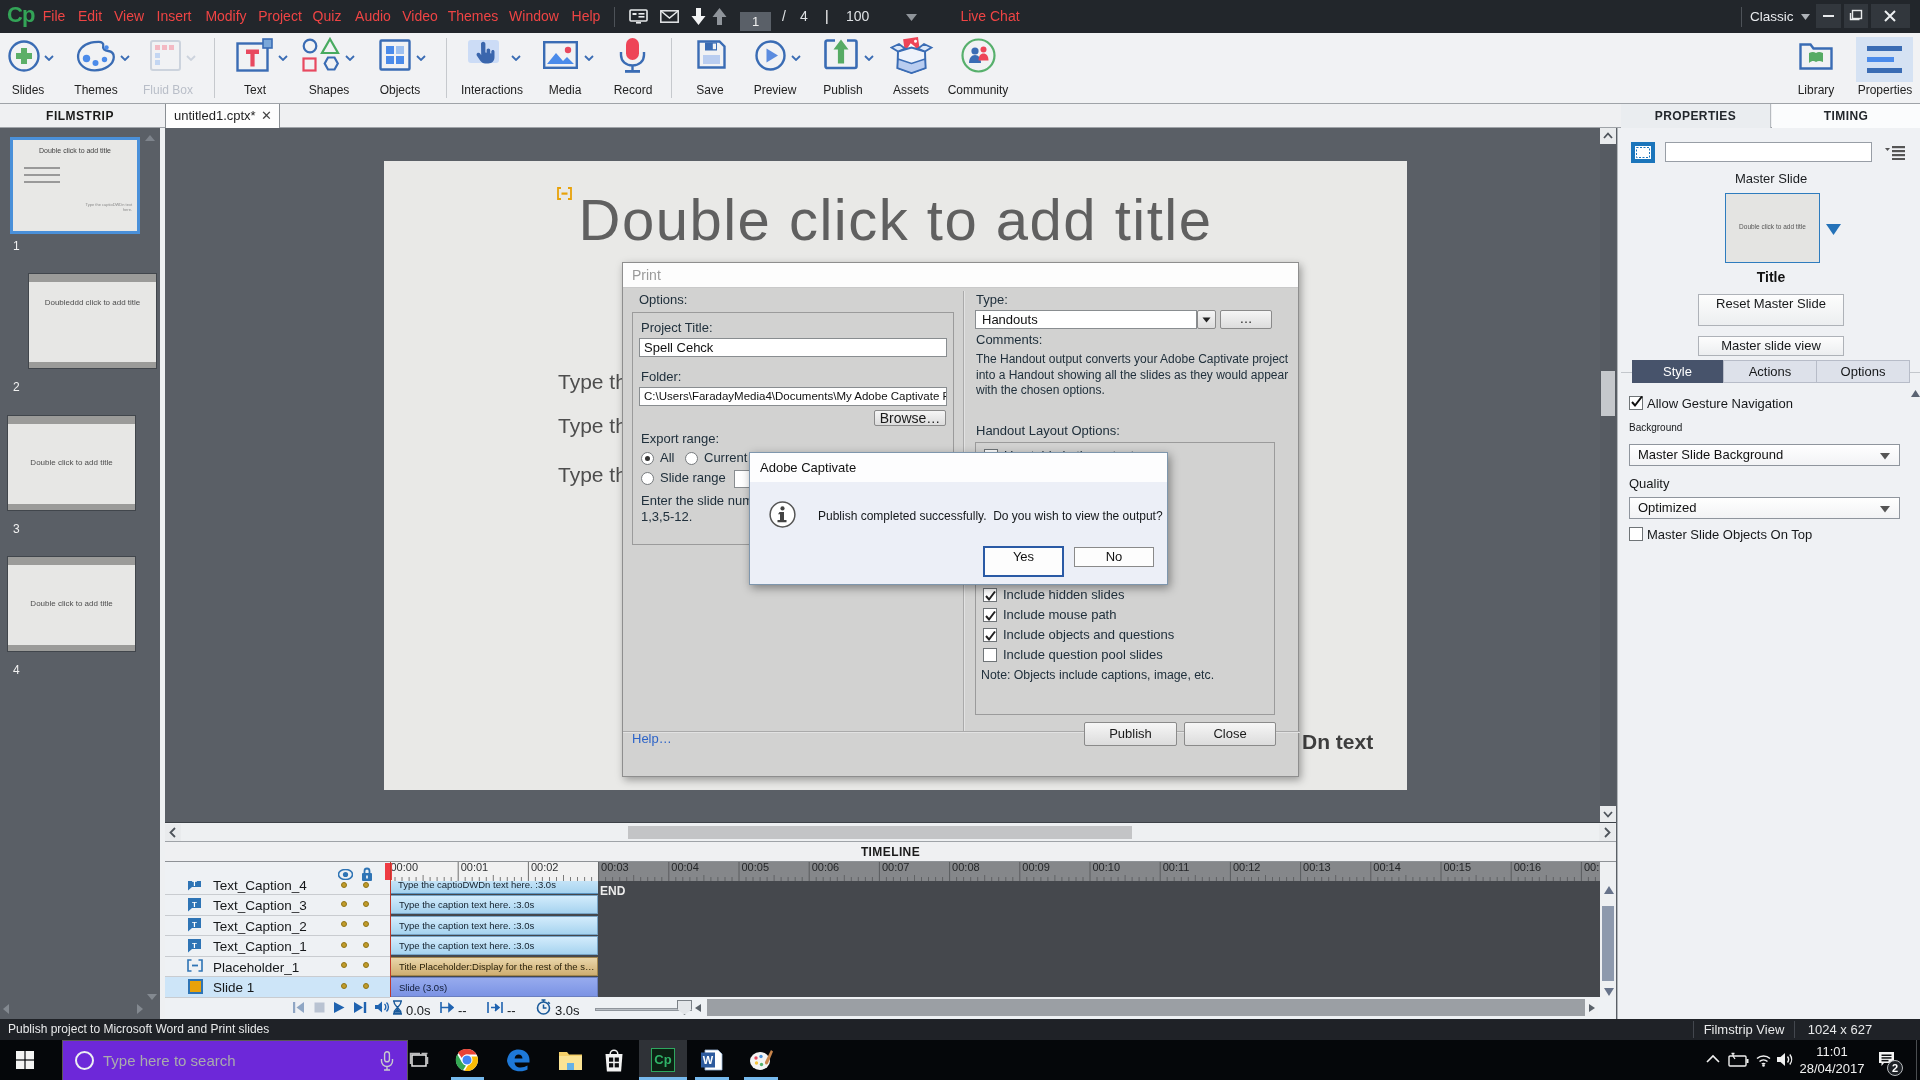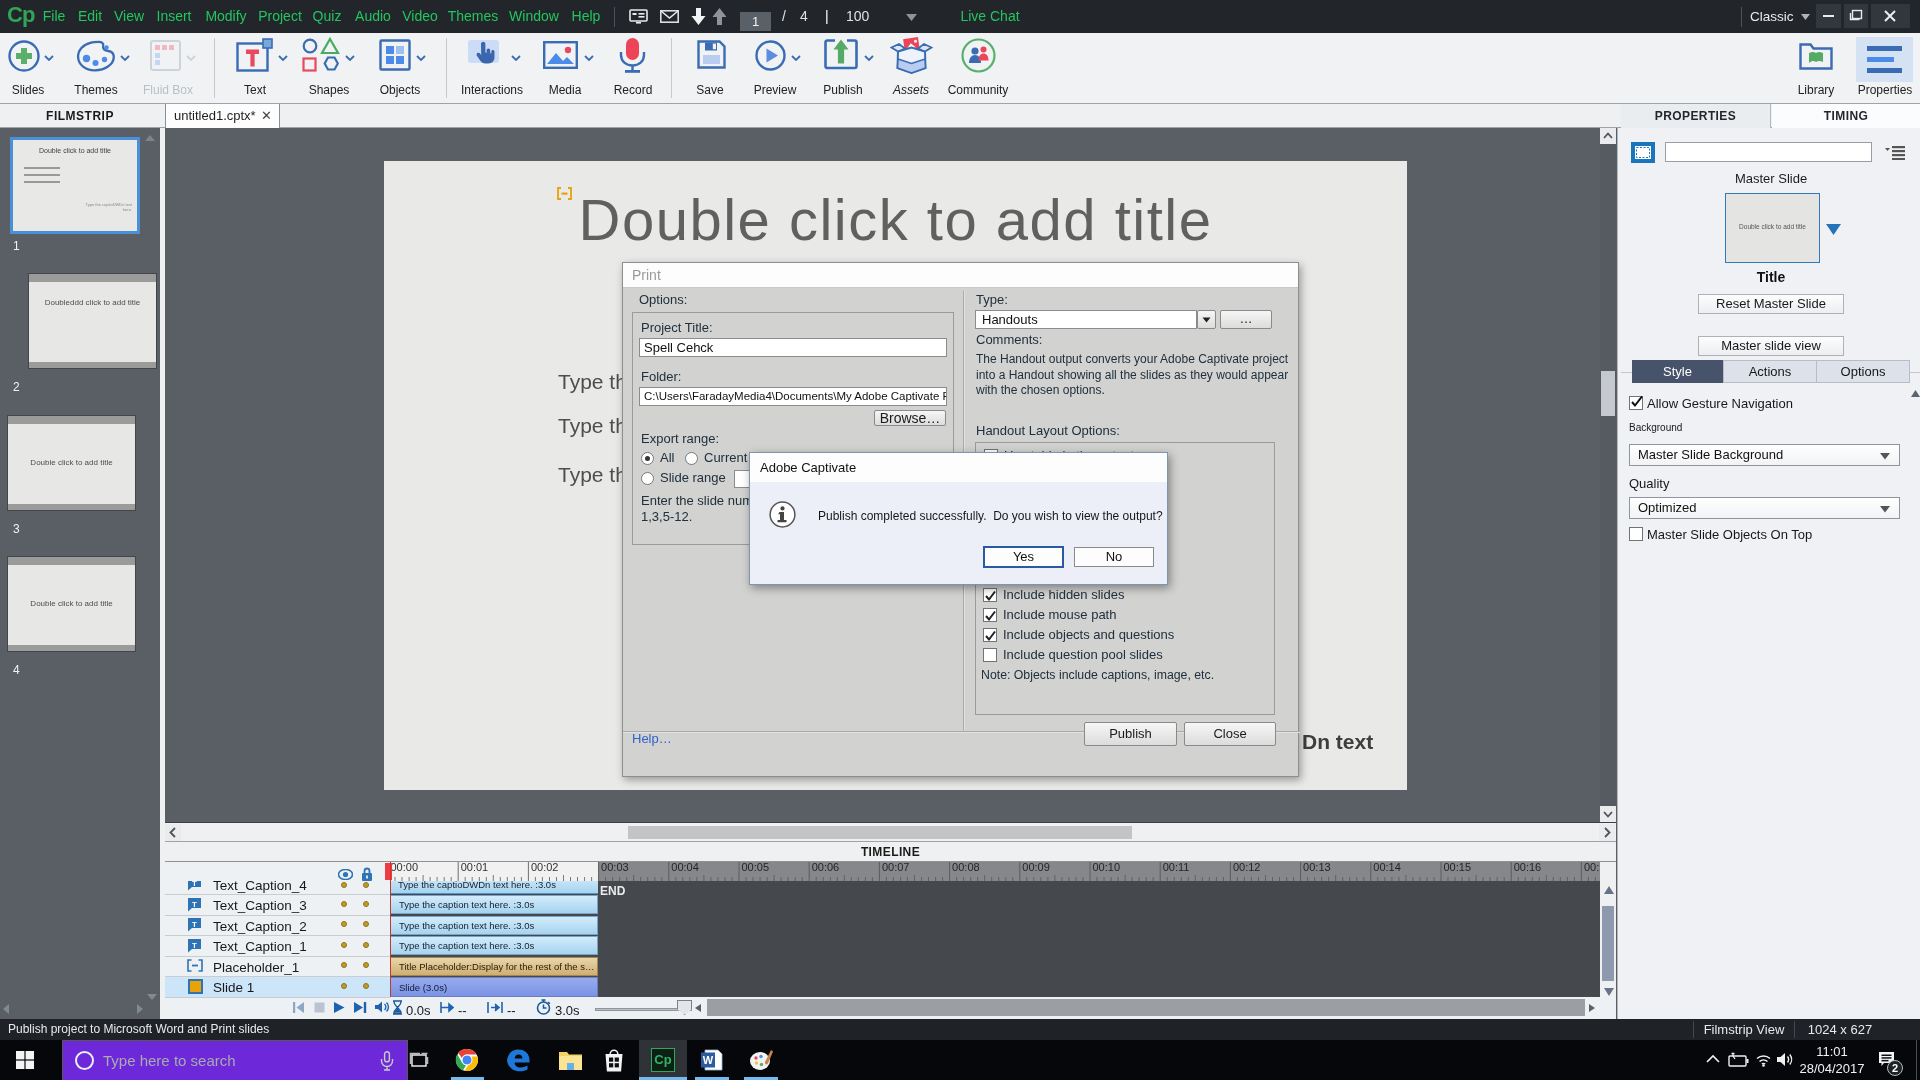--- a/index.html
+++ b/index.html
@@ -2,21 +2,21 @@
 <html><head>
 <meta charset="utf-8">
 <title>Adobe Captivate</title>
 <style>
 * { margin:0; padding:0; box-sizing:border-box; }
 html,body { width:1920px; height:1080px; overflow:hidden; }
 body { font-family:"Liberation Sans", sans-serif; position:relative; background:#5a5f66; }
 .abs { position:absolute; }
 
 #menubar { left:0; top:0; width:1920px; height:33px; background:#22262b; }
-.mitem { position:absolute; top:0; height:28px; line-height:33px; color:#22c55e; font-size:14px; transform:translateX(-50%); white-space:nowrap; }
+.mitem { position:absolute; top:0; height:28px; line-height:33px; color:#ef4444; font-size:14px; transform:translateX(-50%); white-space:nowrap; }
 #cplogo { position:absolute; left:7px; top:2px; font-size:22px; font-weight:bold; color:#33a457; letter-spacing:-1px; }
 .msep { position:absolute; top:7px; width:1px; height:20px; background:#4d5258; }
 #pagebox { position:absolute; left:740px; top:12px; width:31px; height:19px; background:#5a6068; color:#f0f0f0; font-size:13px; text-align:center; line-height:19px; }
 .mtxt { position:absolute; color:#dfe2e5; font-size:14px; top:0; height:33px; line-height:33px; }
 
 .winbtn { position:absolute; top:4px; height:24px; background:#32373d; }
 
 #toolbar { left:0; top:33px; width:1920px; height:71px; background:#f1f2f4; border-bottom:1px solid #9fa3a8; }
 .tlabel { position:absolute; top:50px; transform:translateX(-50%); font-size:12px; color:#222; white-space:nowrap; }
 .tlabel.dis { color:#b9bec8; }
@@ -253,21 +253,21 @@
   <svg class="abs" style="left:890px;top:4px;" width="44" height="38" viewBox="0 0 44 38">
     <g transform="rotate(-8 22 8)">
         <rect x="14" y="1" width="15" height="12" fill="#ee4457"></rect>
     <path d="M16.5 11 l4.5 -5 l4.5 5 Z" fill="#fdfdfd"></path>
         <circle cx="26" cy="4.8" r="1.5" fill="#fdfdfd"></circle>
       </g>
     <path d="M8 14.5 L21.5 10.5 L35 14.5 L35.5 31 L21.5 36 L7.5 31 Z" fill="#eef3fb" stroke="#3a6cb4" stroke-width="2"></path>
     <path d="M8 14.5 L1.5 10.5 L9 7 L15 11.5 Z M35 14.5 L41.5 10.5 L34 7 L28 11.5 Z" fill="#dce8f8" stroke="#3a6cb4" stroke-width="1.8"></path>
     <path d="M8 22 L21.5 26.5 L35 22 L35.5 31 L21.5 36 L7.5 31 Z" fill="#b9cdf0" stroke="#3a6cb4" stroke-width="1.6"></path>
   </svg>
-  <div class="tlabel" style="left:911px;font-style:italic;">Assets</div>
+  <div class="tlabel" style="left:911px;">Assets</div>
 
   <svg class="abs" style="left:961px;top:5px;" width="35" height="35" viewBox="0 0 35 35">
     <circle cx="17.5" cy="17.5" r="16" fill="none" stroke="#57b06c" stroke-width="2.2"></circle>
     <circle cx="14" cy="13" r="3.6" fill="#3a6cb4"></circle>
     <path d="M8 25 c0 -5 2.5 -8 6 -8 s6 3 6 8 Z" fill="#3a6cb4"></path>
     <circle cx="22.5" cy="11.5" r="3" fill="#ee4457"></circle>
     <path d="M17.5 22.5 c0 -4.4 2.2 -7 5 -7 s5 2.6 5 7 Z" fill="#ee4457"></path>
   </svg>
   <div class="tlabel" style="left:978px;">Community</div>
 
@@ -378,21 +378,21 @@
         <rect x="7" y="12" width="13" height="2.2" fill="#555"></rect>
   </svg>
   <div style="position:absolute;left:0;top:43px;width:100%;text-align:center;font-size:13px;color:#1a1d20;">Master Slide</div>
   <div style="position:absolute;left:104px;top:65px;width:95px;height:70px;background:#e4e4e2;border:1px solid #2e7cbe;">
     <div style="position:absolute;left:0;top:29px;width:100%;text-align:center;font-size:6.5px;color:#555;">Double click to add title</div>
   </div>
   <svg style="position:absolute;left:205px;top:96px;" width="15" height="11" viewBox="0 0 15 11">
         <path d="M0 0 H15 L7.5 11 Z" fill="#2472b8"></path>
       </svg>
   <div style="position:absolute;left:0;top:141px;width:100%;text-align:center;font-size:14px;font-weight:bold;color:#111;">Title</div>
-  <div class="pbtn" style="left:77px;top:166px;width:146px;height:20px;line-height:18px;">Reset Master Slide</div>
+  <div class="pbtn" style="left:77px;top:166px;width:146px;height:32px;line-height:18px;">Reset Master Slide</div>
   <div class="pbtn" style="left:77px;top:196px;width:146px;height:20px;line-height:18px;margin-top:12px;">Master slide view</div>
 
   <div style="position:absolute;left:0px;top:244px;width:300px;height:1px;background:#c3c7cc;"></div>
   <div style="position:absolute;left:11px;top:232px;width:91px;height:23px;background:#47536b;color:#fff;font-size:13px;text-align:center;line-height:23px;">Style</div>
   <div style="position:absolute;left:102px;top:232px;width:94px;height:23px;background:#dde1ea;border:1px solid #b7bcc8;color:#16181a;font-size:13px;text-align:center;line-height:21px;">Actions</div>
   <div style="position:absolute;left:196px;top:232px;width:93px;height:23px;background:#dde1ea;border:1px solid #b7bcc8;border-left:none;color:#16181a;font-size:13px;text-align:center;line-height:21px;">Options</div>
   <svg style="position:absolute;left:290px;top:262px;" width="9" height="7" viewBox="0 0 9 7">
         <path d="M0 7 L9 7 L4.5 0 Z" fill="#5a6372"></path>
       </svg>
 
@@ -822,21 +822,21 @@
 <div class="abs" id="alertdlg">
   <div style="position:absolute;left:0;top:0;width:100%;height:29px;background:#fdfdfe;">
     <div style="position:absolute;left:10px;top:0;line-height:29px;font-size:13px;color:#111;">Adobe Captivate</div>
   </div>
   <svg style="position:absolute;left:19px;top:48px;" width="27" height="27" viewBox="0 0 27 27">
     <circle cx="13.5" cy="13.5" r="12.4" fill="#fff" stroke="#555" stroke-width="1.5"></circle>
     <circle cx="13.5" cy="7.4" r="2.1" fill="#444"></circle>
     <path d="M10.5 11.5 h4.5 v8 h2.5 v2.3 h-9 v-2.3 h2.5 v-5.7 h-2 Z" fill="#444" transform="translate(0,-0.6)"></path>
   </svg>
   <div style="position:absolute;left:68px;top:56px;font-size:12px;color:#15181b;white-space:nowrap;">Publish completed successfully.&nbsp; Do you wish to view the output?</div>
-  <div style="position:absolute;left:233px;top:93px;width:81px;height:22px;background:#fdfdfd;border:2px solid #2a5aa5;text-align:center;line-height:18px;font-size:13px;color:#111;">Yes</div>
+  <div style="position:absolute;left:233px;top:93px;width:81px;height:31px;background:#fdfdfd;border:2px solid #2a5aa5;text-align:center;line-height:18px;font-size:13px;color:#111;">Yes</div>
   <div style="position:absolute;left:324px;top:94px;width:80px;height:20px;background:#fdfdfd;border:1px solid #8a8a8a;text-align:center;line-height:18px;font-size:13px;color:#111;">No</div>
 </div>
 <div class="abs" id="statusbar">
   <div style="position:absolute;left:8px;top:0;line-height:21px;">Publish project to Microsoft Word and Print slides</div>
   <div style="position:absolute;left:1693px;top:2px;width:1px;height:17px;background:#43474e;"></div>
   <div style="position:absolute;left:1694px;width:100px;text-align:center;line-height:21px;font-size:13px;">Filmstrip View</div>
   <div style="position:absolute;left:1794px;top:2px;width:1px;height:17px;background:#43474e;"></div>
   <div style="position:absolute;left:1795px;width:90px;text-align:center;line-height:21px;font-size:13px;">1024 x 627</div>
 </div>
 <div class="abs" id="taskbar">

